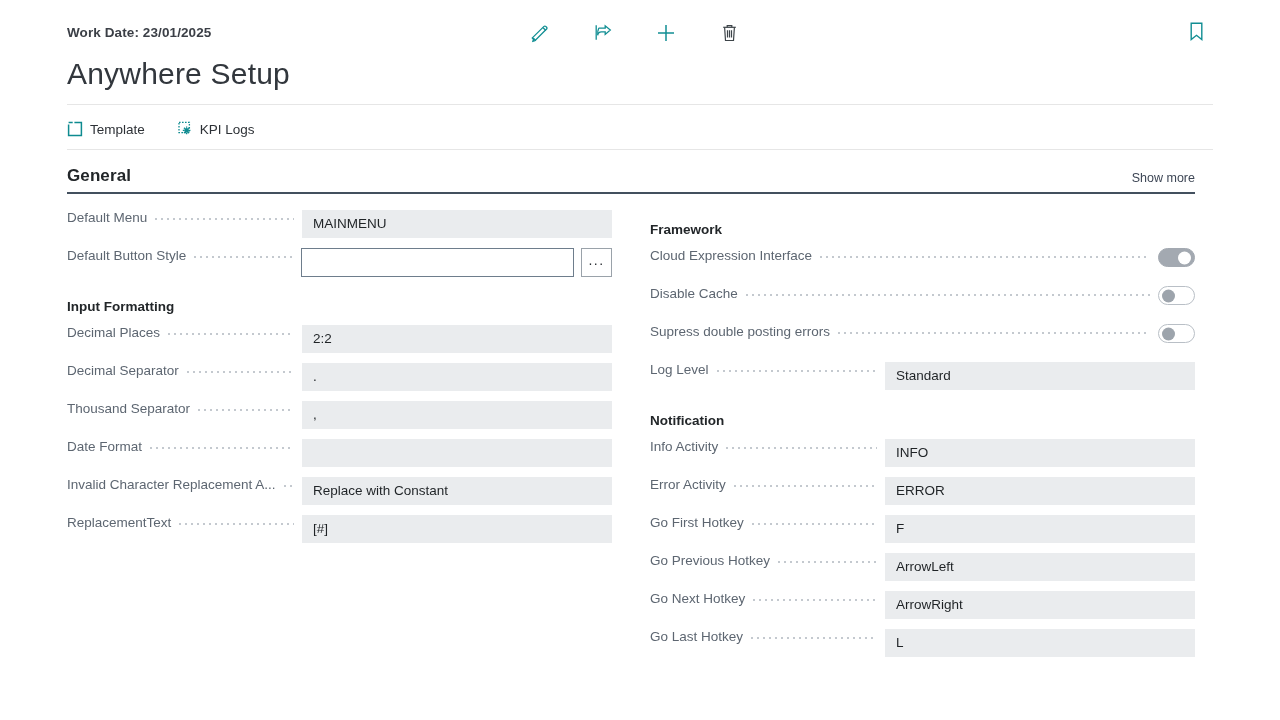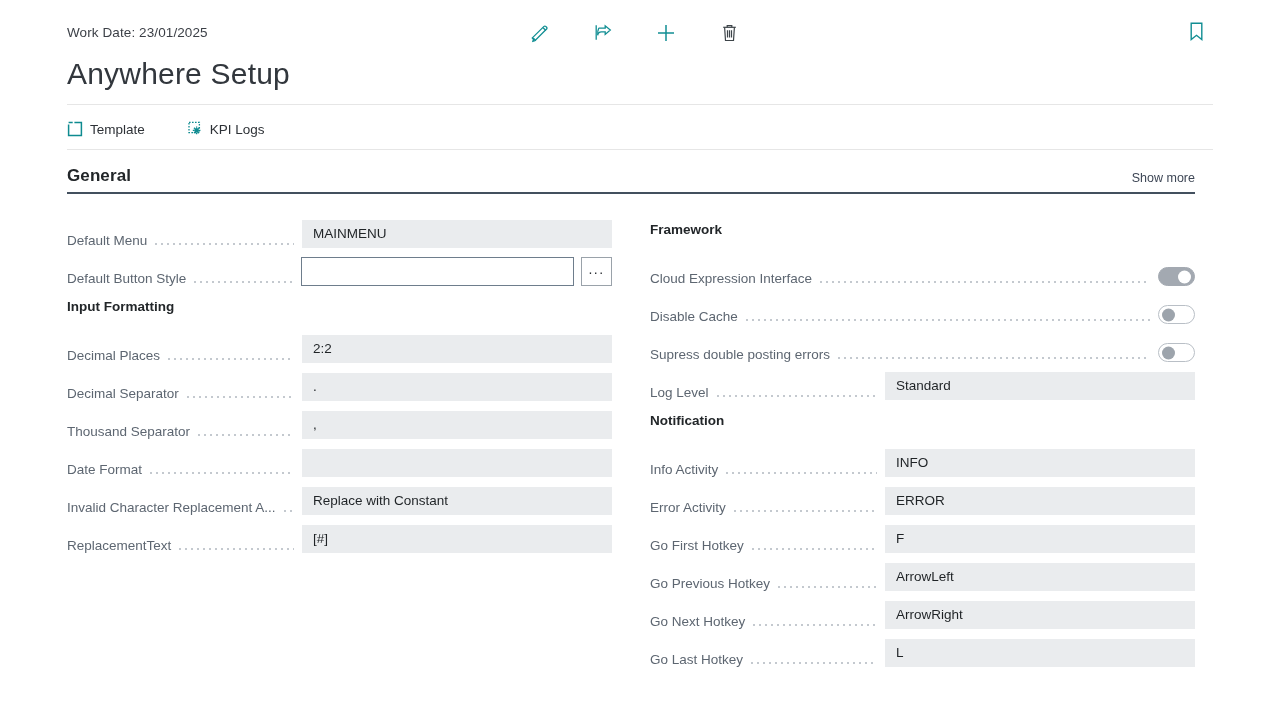--- a/index.html
+++ b/index.html
@@ -11,21 +11,21 @@
     overflow: hidden;
   }
   .page { position: relative; width: 1280px; height: 720px; background:#fff; }
 
   
   .topbar {
     position: absolute; left:0; top:0; width:1280px; height:62px;
   }
   .workdate {
     position:absolute; left:67px; top:25px;
-    font-size:13.5px; color:#3b3f46; letter-spacing:.1px; white-space:nowrap;
+    font-size:13.5px; color:#3b3f46; letter-spacing:.1px; white-space:nowrap;font-weight:bold;
   }
   .toolbar {
     position:absolute; left:525px; top:18px;
     display:flex; align-items:center; gap:33px;
   }
   .tool-btn {
     width:30px; height:30px; display:flex; align-items:center; justify-content:center;
     cursor:pointer; background:none; border:none; padding:0;
   }
   .tool-btn svg { display:block; }
@@ -45,21 +45,21 @@
   
   .hr {
     position:absolute; left:67px; width:1146px; height:1px; background:#e6e6e6;
   }
   .hr-top { top:104px; }
   .hr-bottom { top:149px; }
 
   
   .tabs {
     position:absolute; left:67px; top:116px; height:26px;
-    display:flex; align-items:center; gap:42px;
+    display:flex; align-items:center; gap:32px;
   }
   .tab {
     display:flex; align-items:center; gap:7px; cursor:pointer;
     font-size:13.5px; color:#2d3136; white-space:nowrap;
   }
   .tab .ico { width:16px; height:16px; display:block; flex:0 0 auto; }
 
   
   .sec-head {
     position:absolute; left:67px; top:166px; width:1128px; height:26px;
@@ -81,21 +81,21 @@
   .col-left  { left:67px;  width:545px; }
   .col-right { left:650px; width:545px; }
 
   .grp-head {
     font-size:13.5px; font-weight:700; color:#222629;
     height:24px; line-height:24px; margin:9px 0 6px 0;
   }
 
   .row {
     position:relative; height:38px; margin-bottom:0;
-    display:flex; align-items:flex-end;
+    display:flex; align-items:flex-start;
   }
   .row .lbl {
     font-size:13.5px; color:#5d6671; white-space:nowrap;
     flex:0 0 auto; padding-right:6px;
   }
   .row .lead {
     flex:1 1 auto; height:13px; min-width:6px;
     background-image: radial-gradient(circle, #c4c9cf 1px, transparent 1.2px);
     background-size: 6px 6px;
     background-position: 0 6px;

